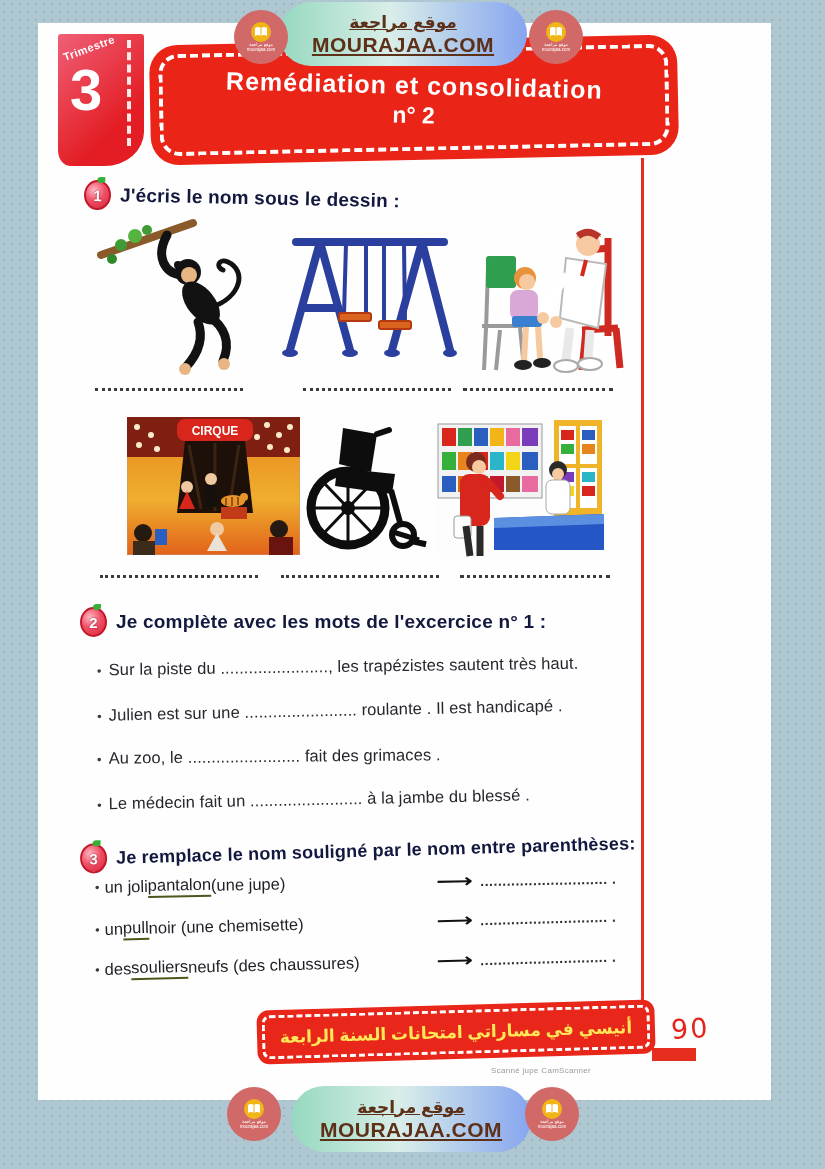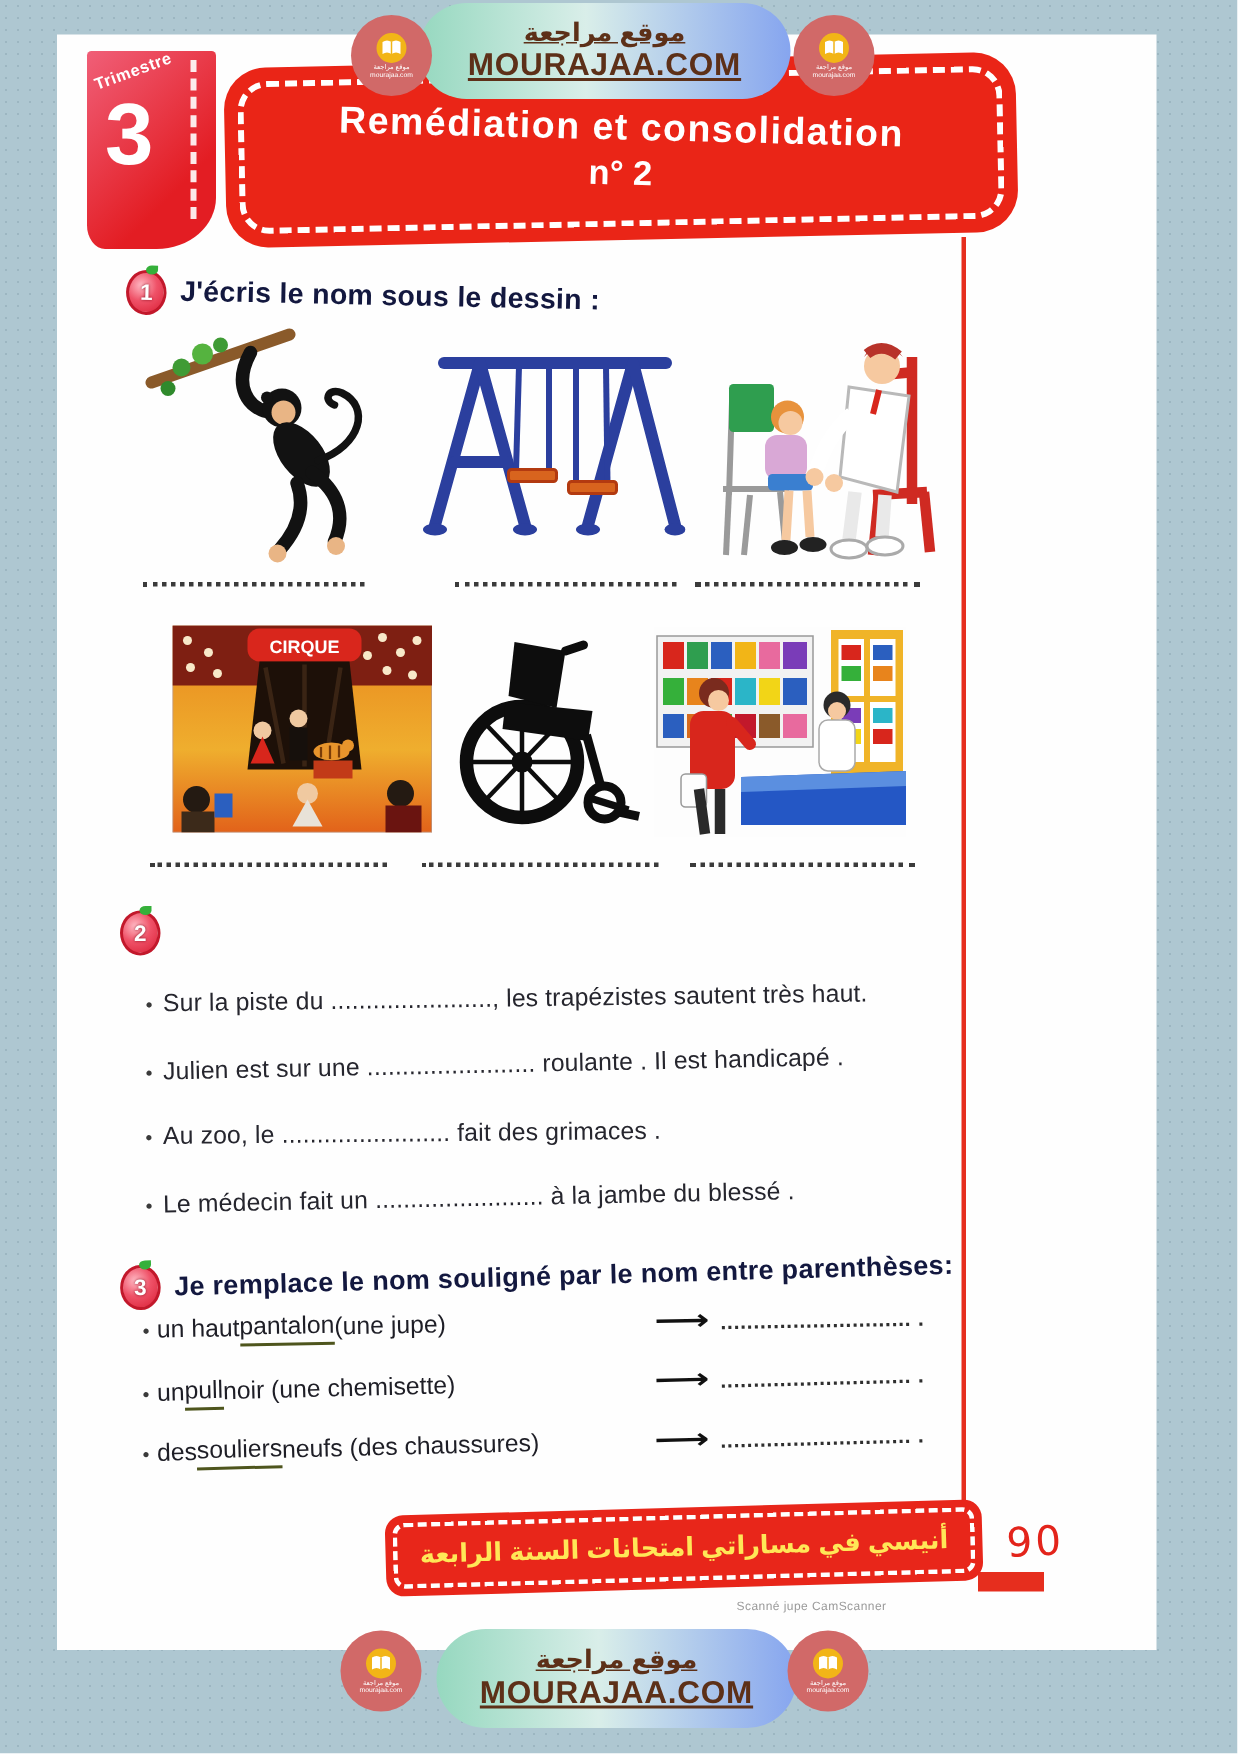--- a/index.html
+++ b/index.html
@@ -222,21 +222,21 @@
       <path d="M100 118 L96 150 M120 120 L118 148" stroke="#e9e9e9" stroke-width="9"></path>
       <ellipse cx="96" cy="156" rx="12" ry="6" fill="#fff" stroke="#aaa" stroke-width="2"></ellipse>
       <ellipse cx="120" cy="154" rx="12" ry="6" fill="#fff" stroke="#aaa" stroke-width="2"></ellipse>
     </svg>
   </div>
 
   <div class="cap-dots" style="left:95px;top:388px;width:148px;"></div>
   <div class="cap-dots" style="left:303px;top:388px;width:148px;"></div>
   <div class="cap-dots" style="left:463px;top:388px;width:150px;"></div>
 
-  <div class="fig" style="left:95px;top:417px;padding-left:20px;">
+  <div class="fig" style="left:107px;top:417px;padding-left:20px;">
     <svg width="173" height="138" viewBox="0 0 173 138">
       <defs>
         <linearGradient id="cg" x1="0" y1="0" x2="0" y2="1">
           <stop offset="0" stop-color="#e8841c"></stop>
             <stop offset="0.6" stop-color="#efae2e"></stop>
             <stop offset="1" stop-color="#e2621a"></stop>
         </linearGradient>
       </defs>
       <rect x="0" y="0" width="173" height="138" fill="url(#cg)" stroke="#b98"></rect>
       <rect x="0" y="0" width="173" height="40" fill="#7e1f12"></rect>
@@ -353,35 +353,36 @@
   </div>
 
   <div class="cap-dots" style="left:100px;top:575px;width:158px;"></div>
   <div class="cap-dots" style="left:281px;top:575px;width:158px;"></div>
   <div class="cap-dots" style="left:460px;top:575px;width:150px;"></div>
 
   <div class="ex-head" style="left:80px;top:607px;">
     <div class="badge">
         <span>2</span>
       </div>
+    <div class="ex-title">Je complète avec les mots de l'excercice n° 1 :</div>
   </div>
   <div class="sent" style="left:97px;top:657px;transform:rotate(-0.8deg);">Sur la piste du ......................., les trapézistes sautent très haut.</div>
   <div class="sent" style="left:97px;top:701px;transform:rotate(-1.2deg);">Julien est sur une ........................ roulante . Il est handicapé .</div>
   <div class="sent" style="left:97px;top:747px;transform:rotate(-0.6deg);">Au zoo, le ........................ fait des grimaces  .</div>
   <div class="sent" style="left:97px;top:790px;transform:rotate(-1.2deg);">Le médecin fait un ........................ à la jambe du blessé .</div>
 
   <div class="ex-head" style="left:80px;top:836px;transform:rotate(-1.6deg);">
     <div class="badge">
         <span>3</span>
       </div>
     <div class="ex-title" style="font-size:18px;">Je remplace le nom souligné par le nom entre parenthèses:</div>
   </div>
 
   <div class="ex3-row" style="left:95px;top:871px;transform:rotate(-1deg);">
-    <span>un haut </span>
+    <span>un joli </span>
       <span class="w">pantalon</span>
       <span> (une jupe)</span>
     <span class="ex3-right">
         <span class="arrow">⟶</span>
         <span class="ans-dots">............................. .</span>
       </span>
   </div>
   <div class="ex3-row" style="left:95px;top:911px;transform:rotate(-1.5deg);">
     <span>un </span>
       <span class="w">pull</span>

